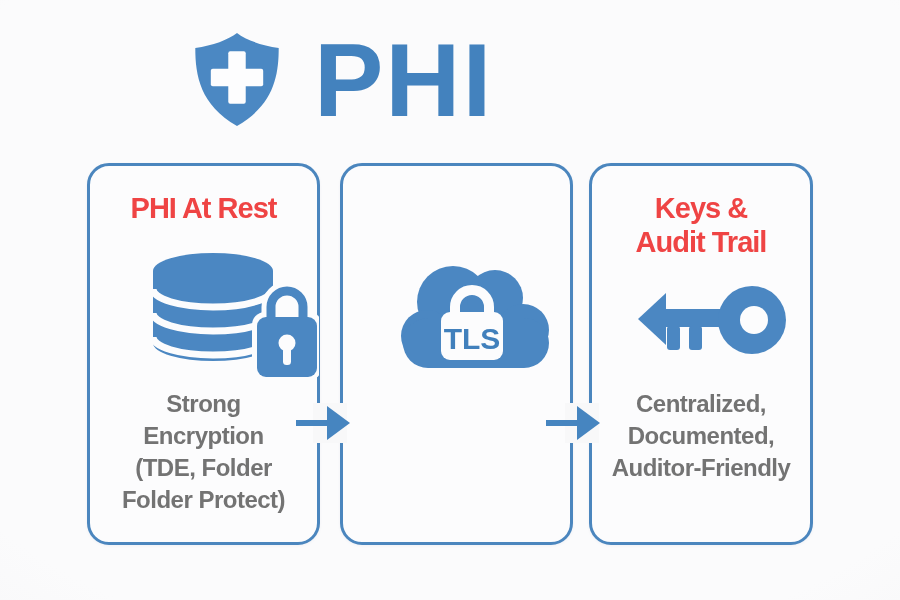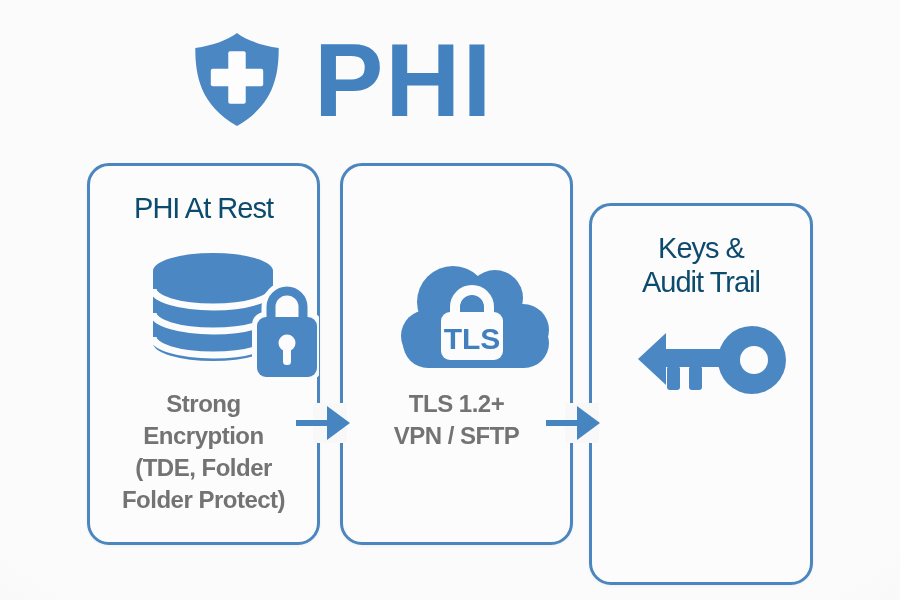--- a/index.html
+++ b/index.html
@@ -11,24 +11,24 @@
   
   .hdr-shield { position:absolute; left:183px; top:31px; width:108px; height:97px; }
   .hdr-title  { position:absolute; left:314px; top:28px; font-size:104px; line-height:104px;
                 font-weight:bold; color:#4382be; letter-spacing:2px; white-space:pre; }
   
   .card { position:absolute; top:163px; height:382px; box-sizing:border-box;
           background:#fcfcfd; border:3px solid #4b86be; border-radius:22px;
           box-shadow:0 1px 3px rgba(60,90,130,0.06); }
   .card-1 { left:87px;  width:233px; }
   .card-2 { left:340px; width:233px; }
-  .card-3 { left:589px; width:224px;margin-top:40px; }
+  .card-3 { left:589px; width:224px; }
   .card-title { position:absolute; left:0; right:0; top:25px; display:flex; justify-content:center;
-                text-align:center; font-size:29px; line-height:34px; font-weight:normal;
-                color:#0c4a6e; letter-spacing:-1px; white-space:pre; }
+                text-align:center; font-size:29px; line-height:34px; font-weight:bold;
+                color:#ef4444; letter-spacing:-1px; white-space:pre; }
   .card-icon  { position:absolute; left:0; right:0; top:85px; height:130px;
                 display:flex; align-items:center; justify-content:center;padding-left:40px; }
   .card-body  { position:absolute; left:0; right:0; top:222px; display:flex; justify-content:center;
                 text-align:center; font-size:24px; line-height:32px; font-weight:bold;
                 color:#737373; letter-spacing:-0.5px; white-space:pre; }
   .icon-db { transform:translateX(10px); }
   .icon-key { transform:translateY(6px); }
   
   .border-gap { position:absolute; top:403px; width:34px; height:40px; background:#f8f8f9; }
   .gap-1 { left:313px; }
@@ -88,39 +88,40 @@
           <circle cx="30" cy="76" r="26"></circle>
           <rect x="6" y="58" width="146" height="50" rx="25"></rect>
         </g>
         <g>
           <path d="M58 54 v-7 a17 17 0 0 1 34 0 v7" fill="none" stroke="#fcfcfd" stroke-width="10"></path>
           <rect x="44" y="52" width="62" height="48" rx="9" fill="#fcfcfd"></rect>
           <text x="75" y="89" font-size="30" text-anchor="middle" fill="#4180bc">TLS</text>
         </g>
       </svg>
     </div>
-    <div class="card-body">TLS 1.2+
-VPN / SFTP</div>
   </div>
 
   <div class="card card-3">
     <div class="card-title">Keys &amp;
 Audit Trail</div>
     <div class="card-icon">
       <svg class="icon-key" width="170" height="80" viewBox="0 0 170 80">
         <g fill="#4b87c2">
           <polygon points="30,11 30,63 2,37"></polygon>
           <rect x="24" y="27" width="70" height="18"></rect>
           <rect x="31" y="44" width="13" height="24" rx="3"></rect>
           <rect x="53" y="44" width="13" height="24" rx="3"></rect>
           <circle cx="116" cy="38" r="34"></circle>
         </g>
         <circle cx="118" cy="38" r="14" fill="#fcfcfd"></circle>
       </svg>
     </div>
+    <div class="card-body">Centralized,
+Documented,
+Auditor-Friendly</div>
   </div>
 
   <div class="border-gap gap-1"></div>
   <div class="border-gap gap-2"></div>
 
   <svg class="arrow arrow-1" viewBox="0 0 58 46">
     <line x1="2" y1="23" x2="37" y2="23" stroke="#4685c0" stroke-width="6"></line>
     <polygon points="33,6 56,23 33,40" fill="#4685c0"></polygon>
   </svg>
   <svg class="arrow arrow-2" viewBox="0 0 58 46">

